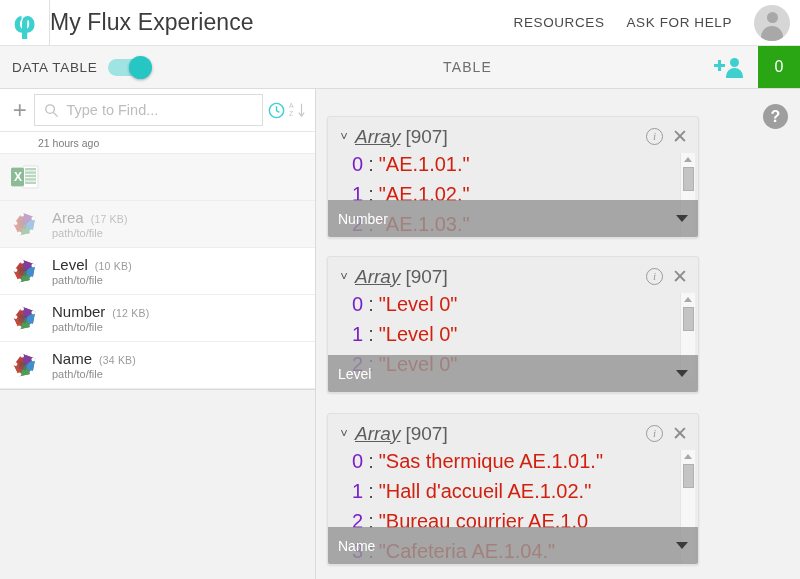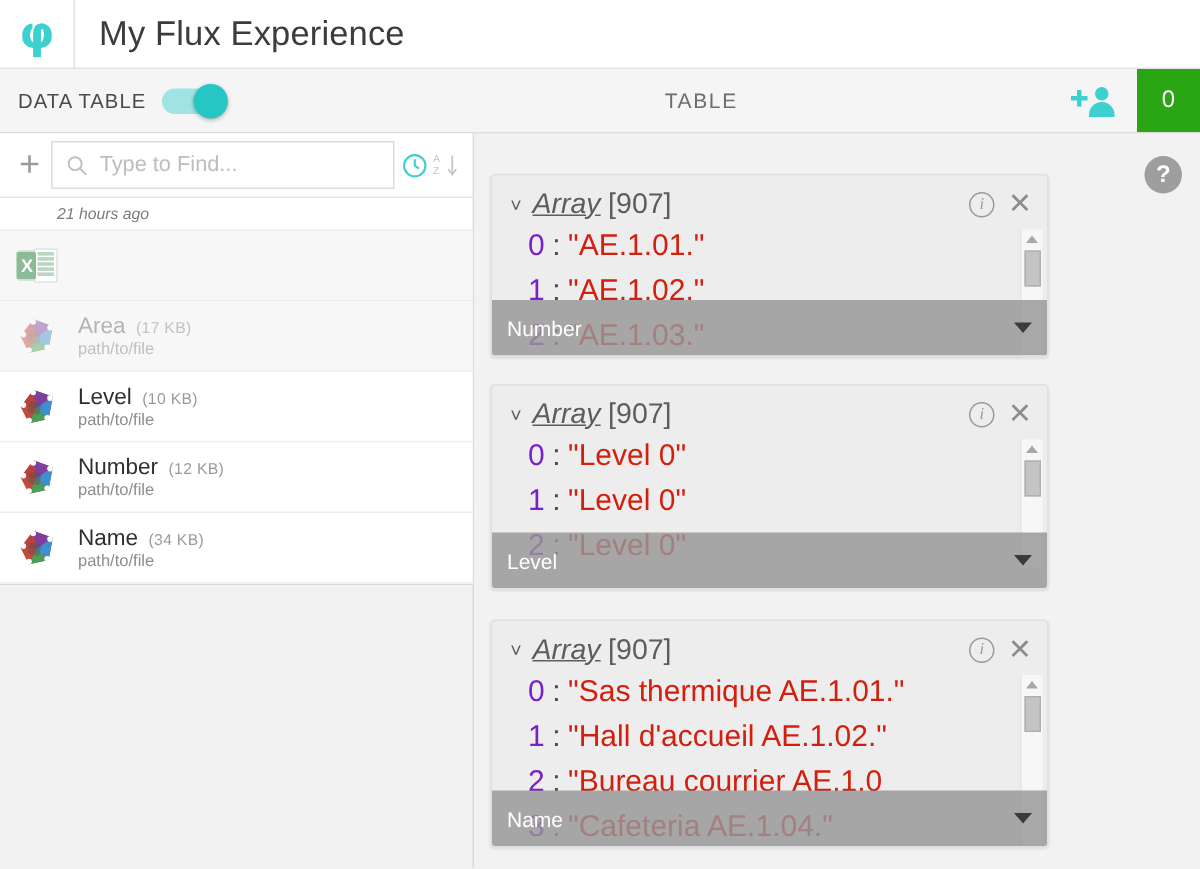--- a/index.html
+++ b/index.html
@@ -21,21 +21,21 @@
   .logo-cell {
     width: 50px; height: 46px;
     display: flex; align-items: center; justify-content: center;
     border-right: 1px solid #e0e0e0;
   }
   .logo-glyph {
     font-size: 30px; line-height: 1; color: #3dd0cf;
     font-family: "DejaVu Sans", sans-serif; font-weight: 700;
   }
   .app-title {
-    margin-left: 16px; font-size: 23px; color: #3c3c3c; font-weight: 400;
+    font-size: 23px; color: #3c3c3c; font-weight: 400;
     letter-spacing: .1px; white-space: nowrap;
   }
   .topbar-right {
     margin-left: auto; display: flex; align-items: center; gap: 22px; padding-right: 10px;
   }
   .top-link {
     font-size: 13.5px; color: #4a4a4a; letter-spacing: .6px; white-space: nowrap; cursor: pointer;
   }
   .avatar {
     width: 36px; height: 36px; border-radius: 50%; background: #d6d6d6;
@@ -118,21 +118,21 @@
     border: none; outline: none; flex: 1; font-size: 14.5px; color: #555;
     font-family: "Liberation Sans", sans-serif; background: transparent;
   }
   .search-input::placeholder { color: #bdbdbd; }
   .icon-btn { width: 26px; height: 26px; display: flex; align-items: center; justify-content: center; cursor: pointer; }
 
   .time-group {
     background: #fff; height: 22px; display: flex; align-items: center;
     border-bottom: 1px solid #ececec;
   }
-  .time-group-label { font-size: 10.5px; color: #7b7b7b; padding-left: 38px; font-style: italic; }
+  .time-group-label { font-size: 10.5px; color: #7b7b7b; padding-left: 38px; }
 
   .file-list { background: #fff; border-bottom: 1px solid #d9d9d9; }
   .file-item {
     height: 47px; display: flex; align-items: center; padding: 0 10px;
     border-bottom: 1px solid #ededed; cursor: pointer; background: #fff;
   }
   .file-item.dim { background: #f7f7f7; }
   .file-icon-wrap { width: 42px; flex: none; display: flex; align-items: center; justify-content: flex-start; }
   .file-meta { display: flex; flex-direction: column; justify-content: center; gap: 1px; }
   .file-name-row { display: flex; align-items: baseline; gap: 7px; }
@@ -209,20 +209,25 @@
 </head>
 <body>
 
 <div id="app">
 
   <div class="topbar">
     <div class="logo-cell">
       <span class="logo-glyph">φ</span>
     </div>
     <div class="app-title">My Flux Experience</div>
+    <div class="topbar-right">
+      <span class="top-link">RESOURCES</span>
+      <span class="top-link">ASK FOR HELP</span>
+      <div class="avatar"></div>
+    </div>
   </div>
 
   <div class="tabbar">
     <div class="datatable-toggle">
       <span class="dt-label">DATA TABLE</span>
       <span class="switch">
           <span class="knob"></span>
         </span>
     </div>
     <div class="tabs">

